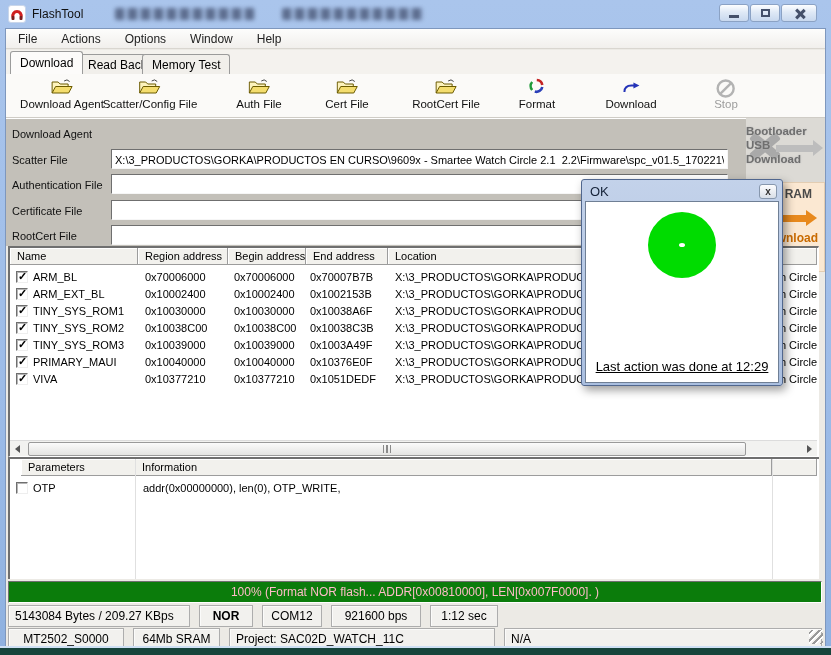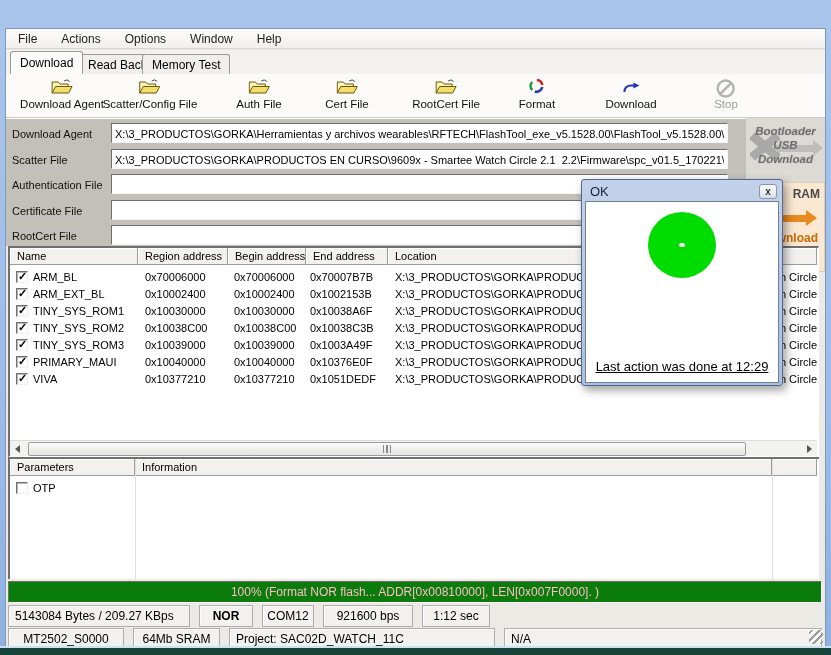--- a/index.html
+++ b/index.html
@@ -48,23 +48,23 @@
   .frow-label { position:absolute; left:6px; width:100px; font-size:11px; color:#111; }
   .ffield { position:absolute; left:105px; width:617px; height:20px; background:#fff;
     border-top:1.5px solid #6f6f6f; border-left:1.5px solid #6f6f6f; border-bottom:1.5px solid #f6f6f6; border-right:1.5px solid #f6f6f6; }
   .ffield input { width:100%; height:100%; border:none; outline:none; background:transparent; font-family:"Liberation Sans",sans-serif; font-size:11px; padding:1px 3px 0 3px; white-space:nowrap; overflow:hidden; }
   
   .rpanel-top { position:absolute; left:740px; top:89px; width:79px; height:64px; background:#dcdad5; overflow:hidden; }
   .xbar { position:absolute; width:34px; height:9px; background:#a9a9a9; border-radius:2px; }
   .xbar.a { left:2px; top:24px; transform:rotate(40deg);} .xbar.b { left:2px; top:24px; transform:rotate(-40deg);}
   .rarrow-gray { position:absolute; left:30px; top:27px; width:38px; height:7px; background:#bdbdbd; }
   .rarrow-gray:after { content:""; position:absolute; right:-9px; top:-5px; border-left:10px solid #bdbdbd; border-top:8px solid transparent; border-bottom:8px solid transparent; }
-  .bootline { position:relative; text-align:center; font-weight:bold; font-size:11.5px; color:#6f6f6f; text-shadow:0 0 2px #bbb; line-height:14px; z-index:2;font-style:italic; }
+  .bootline { position:relative; font-weight:bold; font-size:11.5px; color:#6f6f6f; text-shadow:0 0 2px #bbb; line-height:14px; z-index:2; }
   .rpanel-bottom { position:absolute; left:740px; top:153px; width:79px; height:90px; background:#fbe8d2; border:1px solid #e3cdb2; overflow:hidden; }
-  .ram-label { position:absolute; right:4px; top:4px; font-weight:bold; font-size:12px; color:#4a4a4a; }
+  .ram-label { position:absolute; right:12px; top:4px; font-weight:bold; font-size:12px; color:#4a4a4a; }
   .orange-arrow { position:absolute; left:18px; top:32px; width:42px; height:7px; background:#e8891d; }
   .orange-arrow:after { content:""; position:absolute; right:-10px; top:-5px; border-left:11px solid #e8891d; border-top:8px solid transparent; border-bottom:8px solid transparent; }
   .dl-label { position:absolute; right:6px; top:48px; font-weight:bold; font-size:12px; color:#c96a00; }
   
   .scattbl { position:absolute; left:2px; top:217px; width:811px; height:211px; background:#fff;
     border-top:2px solid #6f6f6f; border-left:2px solid #6f6f6f; border-bottom:1px solid #fff; border-right:1px solid #fff; }
   .thead { position:absolute; left:0; top:0; height:17px; background:#f2f1ed; border-right:1px solid #9c9c9c; border-bottom:1px solid #9c9c9c; box-shadow:inset 1px 1px 0 #fff; padding:2px 0 0 7px; font-size:11px; overflow:hidden; white-space:nowrap; }
   .trow { position:absolute; left:0; width:807px; height:17px; }
   .cell { position:absolute; top:2px; white-space:nowrap; overflow:hidden; font-size:11px; }
   .cb { position:absolute; width:12px; height:12px; background:#fff; border-top:1px solid #6f6f6f; border-left:1px solid #6f6f6f; border-bottom:1px solid #eee; border-right:1px solid #eee; box-shadow:inset 1px 1px 0 #b5b5b5; }
@@ -106,20 +106,43 @@
   .ring { position:absolute; left:50%; top:10px; transform:translateX(-50%); width:68px; height:66px; border:31px solid #00dc00; border-radius:50%; }
   .dlg-msg { position:absolute; left:0; right:0; bottom:8px; text-align:center; font-size:13px; text-decoration:underline; color:#000; }
   
   svg { display:block; }
 </style>
 </head>
 <body>
 
 <div class="window">
 
+  <div class="titlebar">
+    <span class="app-icon">
+      <svg width="14" height="14" viewBox="0 0 14 14">
+        <path d="M3 10 A4.2 4.2 0 1 1 11 10" fill="none" stroke="#d02020" stroke-width="3"></path>
+        <rect x="1.5" y="9" width="3" height="4" rx="1" fill="#7a2020"></rect>
+        <rect x="9.5" y="9" width="3" height="4" rx="1" fill="#7a2020"></rect>
+      </svg>
+    </span>
+    <span class="win-title">FlashTool</span>
+    <div class="blurblob blur1"></div>
+    <div class="blurblob blur2"></div>
+    <div class="winbtns">
+      <div class="winbtn">
+          <span class="glyph-min"></span>
+        </div>
+      <div class="winbtn">
+          <span class="glyph-max"></span>
+        </div>
+      <div class="winbtn" style="width:36px;">
+          <span class="glyph-close"></span>
+        </div>
+    </div>
+  </div>
 
   <div class="client">
 
     <div class="menubar">
       <span class="menuitem">File</span>
       <span class="menuitem">Actions</span>
       <span class="menuitem">Options</span>
       <span class="menuitem">Window</span>
       <span class="menuitem">Help</span>
     </div>
@@ -206,23 +229,20 @@
               <circle cx="10.5" cy="10.5" r="8" fill="none" stroke="#b3b3b3" stroke-width="2.4"></circle>
               <line x1="4.8" y1="16.2" x2="16.2" y2="4.8" stroke="#b3b3b3" stroke-width="2.4"></line>
             </svg>
         </span>
         <div class="tlabel">Stop</div>
       </div>
     </div>
 
     <div class="filesec">
       <span class="frow-label" style="top:9px;">Download Agent</span>
-      <div class="ffield" style="top:4px;">
-        <input readonly="" value="X:\3_PRODUCTOS\GORKA\Herramientas y archivos wearables\RFTECH\FlashTool_exe_v5.1528.00\FlashTool_v5.1528.00\" style="">
-      </div>
       <span class="frow-label" style="top:35px;">Scatter File</span>
       <div class="ffield" style="top:30px;">
         <input readonly="" value="X:\3_PRODUCTOS\GORKA\PRODUCTOS EN CURSO\9609x - Smartee Watch Circle 2.1  2.2\Firmware\spc_v01.5_170221\" style="">
       </div>
       <span class="frow-label" style="top:60px;">Authentication File</span>
       <div class="ffield" style="top:55px;">
         <input readonly="" value="" style="">
       </div>
       <span class="frow-label" style="top:86px;">Certificate File</span>
       <div class="ffield" style="top:81px;">
@@ -321,39 +341,40 @@
             <i></i>
             <i></i>
           </div>
         <div class="harrow" style="right:0;">
             <span class="tri-right"></span>
           </div>
       </div>
     </div>
 
     <div class="params">
-      <div class="thead" style="left:0; width:125px;">Parameters</div>
+      <div class="thead" style="left:11px; width:125px;">Parameters</div>
       <div class="thead" style="left:125px; width:637px;">Information</div>
       <div class="thead" style="left:762px; width:45px;"></div>
       <div class="trow" style="top:21px;">
         <span class="cb" style="left:6px; top:2px;"></span>
         <span class="cell" style="left:23px; width:100px;">OTP</span>
+        <span class="cell" style="left:133px; width:620px;">addr(0x00000000), len(0), OTP_WRITE,</span>
       </div>
       <div class="pline" style="left:125px;"></div>
       <div class="pline" style="left:762px;"></div>
     </div>
 
     <div class="progress">
       <span>100% (Format NOR flash... ADDR[0x00810000], LEN[0x007F0000]. )</span>
     </div>
 
     <div class="statusrow" style="top:576px;">
       <div class="scell" style="width:182px;">5143084 Bytes / 209.27 KBps</div>
       <div class="scell center bold" style="width:54px;">NOR</div>
-      <div class="scell center" style="width:52px;">COM12</div>
+      <div class="scell center" style="width:60px;">COM12</div>
       <div class="scell center" style="width:90px;">921600 bps</div>
       <div class="scell center" style="width:68px;">1:12 sec</div>
     </div>
 
     <div class="statusrow" style="top:599px;">
       <div class="scell center" style="width:116px;">MT2502_S0000</div>
       <div class="scell center" style="width:87px;">64Mb SRAM</div>
       <div class="scell" style="width:266px;">Project: SAC02D_WATCH_11C</div>
       <div class="scell" style="flex:1; margin-right:0; position:relative;">N/A</div>
     </div>

